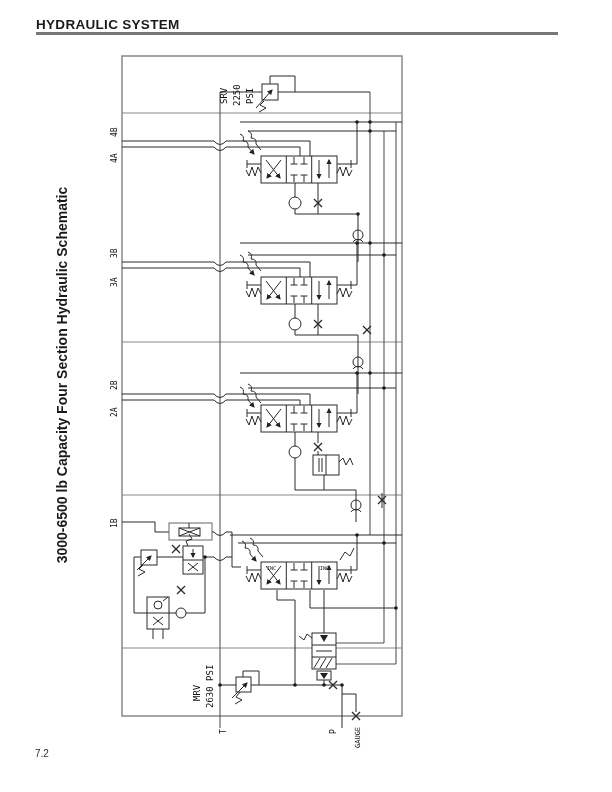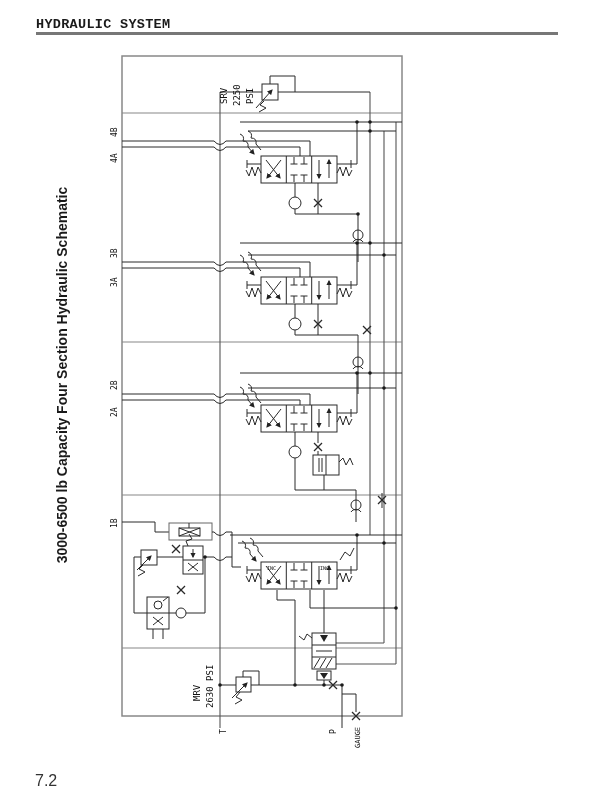--- a/index.html
+++ b/index.html
@@ -1,23 +1,23 @@
 <!DOCTYPE html>
 <html><head>
 <meta charset="utf-8">
 <style>
   html,body{margin:0;padding:0;background:#fff;}
   .page{position:relative;width:612px;height:792px;background:#ffffff;overflow:hidden;
         font-family:"Liberation Sans",sans-serif;color:#111;}
   .hdr{position:absolute;left:36px;top:17px;font-size:13.5px;font-weight:bold;
-       letter-spacing:.3px;color:#1a1a1a;font-family:Liberation Mono, monospace;}
+       letter-spacing:.3px;color:#1a1a1a;}
   .hdr-rule{position:absolute;left:36px;top:32px;width:522px;height:2.5px;background:#777;}
   .vtitle{position:absolute;left:62px;top:375px;transform:translate(-50%,-50%) rotate(-90deg);
           white-space:nowrap;font-size:14px;font-weight:bold;color:#1a1a1a;}
-  .pagenum{position:absolute;left:35px;top:772px;font-size:16px;color:#333;}
+  .pagenum{position:absolute;left:35px;top:748px;font-size:10px;color:#333;}
   svg{position:absolute;left:0;top:0;}
   .schx{font-family:"DejaVu Sans Mono","Liberation Mono",monospace;font-size:9px;fill:#111;}
   .schx2{font-family:"DejaVu Sans Mono","Liberation Mono",monospace;font-size:8px;fill:#111;}
   .tiny{font-family:"DejaVu Sans Mono","Liberation Mono",monospace;font-size:5px;fill:#111;}
 </style>
 </head>
 <body>
 
 <div class="page">
   <div class="hdr">HYDRAULIC SYSTEM</div>

